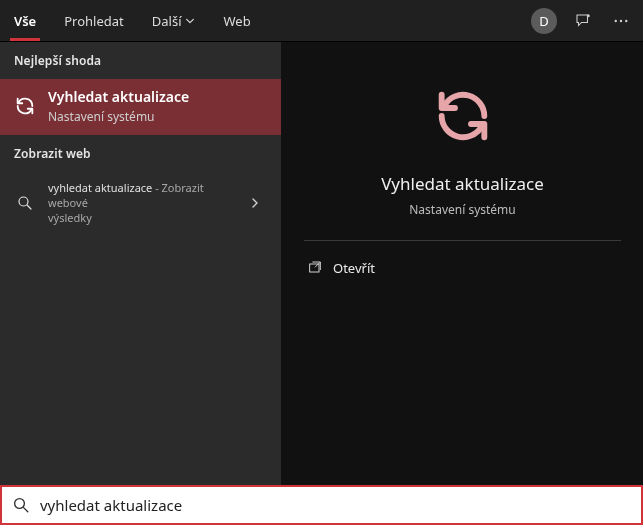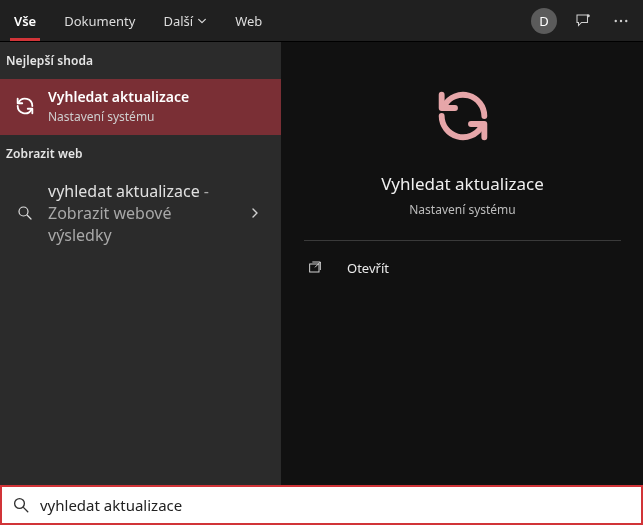--- a/index.html
+++ b/index.html
@@ -16,59 +16,59 @@
     .tab .chev { margin-left: 4px; }
     .tabs-right { margin-left: auto; display: flex; align-items: center; gap: 14px; padding-right: 10px; }
     .avatar { width: 26px; height: 26px; border-radius: 50%; background: #5b5b5b; color: #fff; display: flex; align-items: center; justify-content: center; font-size: 13px; }
     .icon-btn { color: #d0d0d0; display: inline-flex; align-items: center; justify-content: center; width: 24px; height: 24px; cursor: pointer; }
 
     
     .main { flex: 1 1 auto; display: flex; min-height: 0; }
     .left-pane { width: 282px; background: #2b2b2b; display: flex; flex-direction: column; border-right: 1px solid #111; }
     .right-pane { flex: 1; background: #111; display: flex; flex-direction: column; padding: 24px 22px 0; }
 
-    .section-header { font-size: 12px; font-weight: 600; color: #e6e6e6; padding: 10px 6px 10px; letter-spacing: .1px; }
+    .section-header { font-size: 12px; font-weight: 600; color: #e6e6e6; padding: 10px 14px 10px; letter-spacing: .1px; }
 
     .result-item { display: flex; align-items: center; padding: 8px 14px 10px; gap: 12px; cursor: pointer; position: relative; }
     .result-item.selected { background: #7a2f35; }
     .result-icon { width: 22px; height: 22px; flex: 0 0 22px; display: flex; align-items: center; justify-content: center; color: #fff; }
     .result-texts { flex: 1; min-width: 0; }
     .result-title { color: #fff; font-size: 14px; font-weight: 600; }
     .result-sub { color: #cfcfcf; font-size: 12px; margin-top: 2px; }
-    .result-secondary .result-title { font-weight: 400; color: #e0e0e0; font-size: 16px; }
+    .result-secondary .result-title { font-weight: 400; color: #e0e0e0; font-size: 11px; }
     .result-secondary .result-title .suffix { color: #a8a8a8; }
     .result-chevron { color: #cfcfcf; width: 18px; text-align: center; }
 
     
     .preview-icon-wrap { display: flex; align-items: center; justify-content: center; margin-top: 18px; margin-bottom: 18px; }
     .preview-title { text-align: center; color: #f0f0f0; font-size: 17px; margin-top: 6px; }
     .preview-sub { text-align: center; color: #bdbdbd; font-size: 12px; margin-top: 6px; }
     .preview-divider { height: 1px; background: #3a3a3a; margin: 22px 0 10px; }
-    .action-row { display: flex; align-items: center; gap: 23px; padding: 8px 2px; color: #eaeaea; font-size: 13px; cursor: pointer; }
+    .action-row { display: flex; align-items: center; gap: 9px; padding: 8px 2px; color: #eaeaea; font-size: 13px; cursor: pointer; }
     .action-icon { width: 18px; height: 18px; display: inline-flex; align-items: center; justify-content: center; }
 
     
     .search-bar { height: 40px; background: #ffffff; border: 2px solid #d13438; display: flex; align-items: center; gap: 10px; padding: 0 10px; margin-top: auto; }
     .search-icon { color: #303030; }
     .search-input { flex: 1; border: none; outline: none; font-size: 15px; color: #222; background: transparent; }
 
     svg { display: block; }
   </style>
 </head>
 <body>
 
 <div class="window">
 
   <div class="tabs-bar">
     <div class="tabs-left">
       <div class="tab active">
           <span>Vše</span>
         </div>
       <div class="tab">
-          <span>Dokumenty</span>
+          <span>Prohledat</span>
         </div>
       <div class="tab">
         <span>Další</span>
         <span class="chev">
           <svg width="10" height="10" viewBox="0 0 12 12">
               <path d="M2 4l4 4 4-4" stroke="#ddd" stroke-width="1.4" fill="none" stroke-linecap="round" stroke-linejoin="round"></path>
             </svg>
         </span>
       </div>
       <div class="tab">

